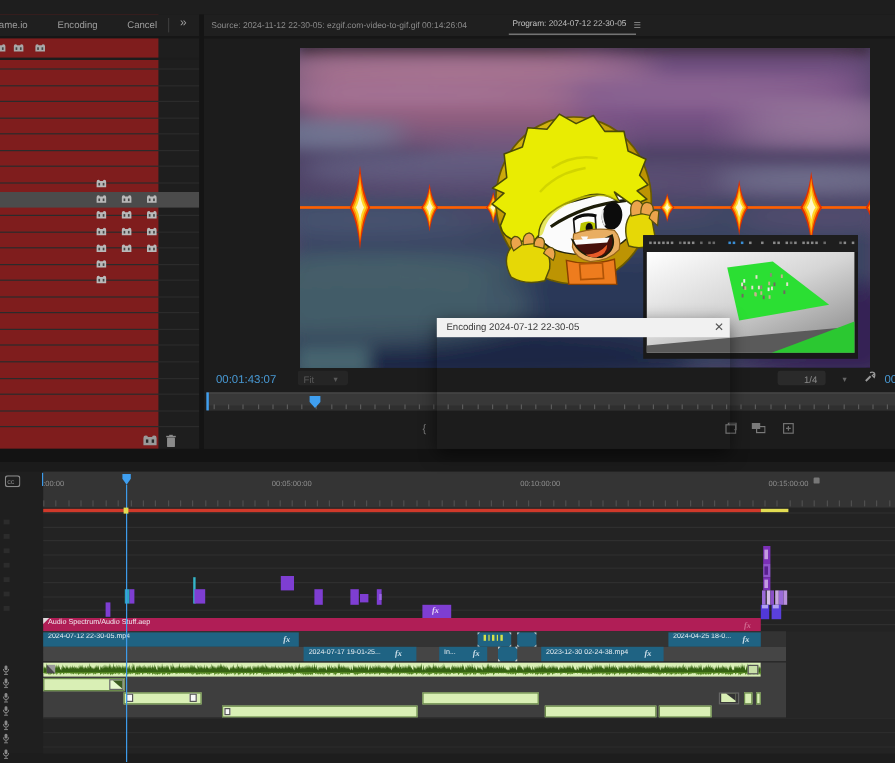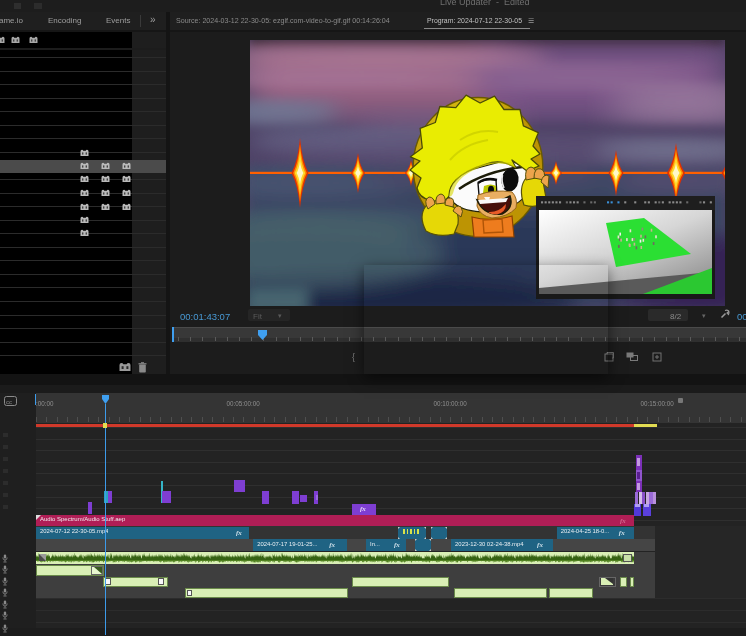--- a/index.html
+++ b/index.html
@@ -1,30 +1,25 @@
 <!DOCTYPE html>
 <html><head><meta charset="utf-8"><style>
 html,body{margin:0;padding:0;background:#1e1e1e;width:746px;height:636px;overflow:hidden;
 font-family:"Liberation Sans",sans-serif;}
 *{box-sizing:border-box}
 .abs{position:absolute}
 .tick{position:absolute;top:417px;width:1px;height:5px;background:#4f4f4f}
 .fx{font-style:italic;font-weight:bold;font-family:"Liberation Serif",serif;}
 </style></head><body>
 <div style="position:relative;width:746px;height:636px">
-<div class="abs" style="left:0;top:0;width:746px;height:12px;background:#1d1d1d">
-<div class="abs" style="left:440px;top:-3px;font-size:9px;color:#6f6f6f">Live Updater &nbsp;-&nbsp; Edited</div>
-<div class="abs" style="left:14px;top:3px;width:7px;height:6px;background:#2e2e2e"></div>
-<div class="abs" style="left:34px;top:3px;width:8px;height:6px;background:#2c2c2c"></div>
-</div>
-<div class="abs" style="left:0;top:12px;width:132px;height:362px;background:#000000">
+<div class="abs" style="left:0;top:12px;width:132px;height:362px;background:#7f1d1d">
 <div class="abs" style="left:0;top:0;width:166px;height:18px;background:#1f1f1f"></div>
 <div class="abs" style="left:-1px;top:4px;font-size:8px;color:#9e9e9e">ame.io</div>
 <div class="abs" style="left:48px;top:4px;font-size:8px;color:#9e9e9e">Encoding</div>
-<div class="abs" style="left:106px;top:4px;font-size:8px;color:#9e9e9e">Events</div>
+<div class="abs" style="left:106px;top:4px;font-size:8px;color:#9e9e9e">Cancel</div>
 <div class="abs" style="left:140px;top:3px;width:1px;height:12px;background:#3a3a3a"></div>
 <div class="abs" style="left:150px;top:2px;font-size:10px;color:#9e9e9e">»</div>
 <div class="abs" style="left:0;top:18px;width:166px;height:2px;background:#161616"></div>
 </div>
 <svg style="position:absolute;left:-4px;top:36px;width:9.0px;height:8.0px" viewBox="0 0 9 8">
       <path d="M0.5,2.6 Q0.5,0.8 2,0.8 Q3,0.8 3.2,1.8 L5.8,1.8 Q6,0.8 7,0.8 Q8.5,0.8 8.5,2.6 L8.5,7 L0.5,7 Z" fill="#a8a8a8"></path>
       <rect x="2" y="3.4" width="1.4" height="2.2" fill="#444"></rect>
       <rect x="5.6" y="3.4" width="1.4" height="2.2" fill="#444"></rect>
     </svg>
 <svg style="position:absolute;left:11px;top:36px;width:9.0px;height:8.0px" viewBox="0 0 9 8">
@@ -144,21 +139,21 @@
     </svg>
 <svg class="abs" style="left:138px;top:361.5px;width:9px;height:11px" viewBox="0 0 9 11">
       <rect x="1.2" y="2.6" width="6.6" height="8" rx="0.8" fill="#8a8a8a"></rect>
       <rect x="0.5" y="1.2" width="8" height="1.2" fill="#8a8a8a"></rect>
       <rect x="3" y="0.2" width="3" height="1.2" fill="#8a8a8a"></rect>
     </svg>
 <div class="abs" style="left:166px;top:12px;width:4px;height:362px;background:#141414"></div>
 <div class="abs" style="left:0;top:374px;width:746px;height:11px;background:#131313"></div>
 <div class="abs" style="left:170px;top:12px;width:576px;height:362px;background:#1c1c1c">
 <div class="abs" style="left:0;top:0;width:576px;height:18px;background:#1f1f1f"></div>
-<div class="abs" style="left:6px;top:5px;font-size:7.1px;color:#8a8a8a">Source: 2024-03-12 22-30-05: ezgif.com-video-to-gif.gif 00:14:26:04</div>
+<div class="abs" style="left:6px;top:5px;font-size:7.1px;color:#8a8a8a">Source: 2024-11-12 22-30-05: ezgif.com-video-to-gif.gif 00:14:26:04</div>
 <div class="abs" style="left:257px;top:5px;font-size:6.9px;color:#c2c2c2">Program: 2024-07-12 22-30-05</div>
 <div class="abs" style="left:358px;top:5px;font-size:7px;color:#9a9a9a">☰</div>
 <div class="abs" style="left:254px;top:16px;width:106px;height:1px;background:#888"></div>
 <div class="abs" style="left:0;top:18px;width:576px;height:2px;background:#161616"></div>
 </div>
 <svg style="position:absolute;left:250px;top:40px;width:475px;height:266px" viewBox="0 0 475 266">
 <defs>
 <radialGradient id="ballg" cx="42%" cy="38%">
           <stop offset="0%" stop-color="#ded600"></stop>
           <stop offset="70%" stop-color="#cfc704"></stop>
@@ -346,21 +341,21 @@
 <rect x="391.6" y="187.6" width="1.6" height="3" fill="#908878"></rect>
 <rect x="383.6" y="202.7" width="1.6" height="3" fill="#c8b090"></rect>
 <rect x="405.2" y="195.3" width="1.6" height="3" fill="#e8e0d0"></rect>
 </g>
 </svg>
 <div class="abs" style="left:180px;top:311px;font-size:9.5px;color:#4899d4">00:01:43:07</div>
 <div class="abs" style="left:248px;top:309px;width:42px;height:12px;background:#252525;border-radius:2px"></div>
 <div class="abs" style="left:253px;top:312px;font-size:8px;color:#5a5a5a">Fit</div>
 <div class="abs" style="left:278px;top:312px;font-size:7px;color:#5a5a5a">▾</div>
 <div class="abs" style="left:648px;top:309px;width:40px;height:12px;background:#2a2a2a;border-radius:2px"></div>
-<div class="abs" style="left:670px;top:312px;font-size:8px;color:#8a8a8a">8/2</div>
+<div class="abs" style="left:670px;top:312px;font-size:8px;color:#8a8a8a">1/4</div>
 <div class="abs" style="left:702px;top:312px;font-size:7px;color:#666">▾</div>
 <svg class="abs" style="left:719px;top:309px;width:11px;height:11px" viewBox="0 0 11 11">
       <path d="M2.5,8.5 L6.5,4.5" stroke="#9a9a9a" stroke-width="1.6"></path>
       <path d="M6,1.5 Q9,0.5 9.8,2.5 L8,4 L9.5,5.5 Q10.5,3 9.5,1.5" stroke="#9a9a9a" stroke-width="1.1" fill="none"></path>
     </svg>
 <div class="abs" style="left:737px;top:311px;font-size:9.5px;color:#4899d4">00</div>
 <div class="abs" style="left:172px;top:327px;width:574px;height:15px;background:#383838;border-top:1px solid #4a4a4a">
 </div>
 <div class="abs" style="left:172px;top:338px;width:574px;height:4px;background:#2f2f2f"></div>
 <div class="abs" style="left:178px;top:337px;width:1px;height:4px;background:#5a5a5a"></div>
@@ -683,13 +678,17 @@
       <rect x="2.6" y="6" width="0.8" height="1.6" fill="#8a8a8a"></rect>
       <rect x="1.4" y="7.6" width="3.2" height="0.8" fill="#8a8a8a"></rect>
     </svg>
 <svg class="abs" style="left:101px;top:394px;width:9px;height:11px" viewBox="0 0 9 11">
       <path d="M1,1 L8,1 L8,5 L4.5,10 L1,5 Z" fill="#3f9ff0"></path>
     </svg>
 <div class="abs" style="left:104.8px;top:404px;width:1.2px;height:231px;background:#3d9bea"></div>
 <div class="abs" style="left:103px;top:422.5px;width:4px;height:5px;background:#e2dc52"></div>
 <div class="abs" style="left:655px;top:526px;width:91px;height:72px;background:#262626"></div>
 <div class="abs" style="left:364px;top:265px;width:244px;height:109px;box-shadow:0 4px 14px rgba(0,0,0,0.55)">
+<div class="abs" style="left:0;top:0;width:244px;height:16px;background:#f1f1f1">
+<div class="abs" style="left:8px;top:3px;font-size:8px;color:#3a3a3a">Encoding 2024-07-12 22-30-05</div>
+<div class="abs" style="left:231px;top:2px;font-size:10px;color:#555">✕</div>
+</div>
 </div>
 </div>
 </body></html>

